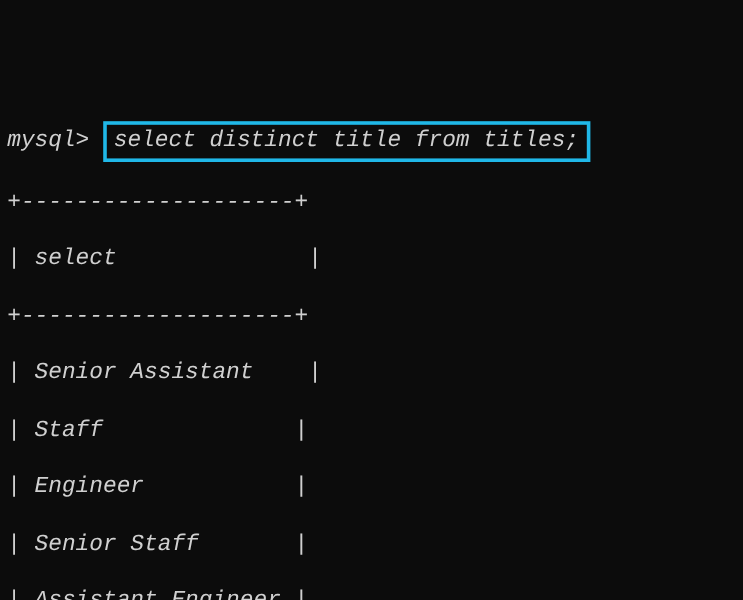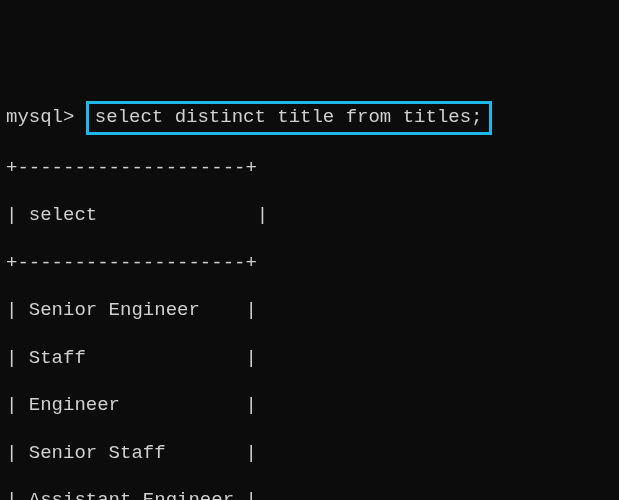--- a/index.html
+++ b/index.html
@@ -20,32 +20,33 @@
       white-space: pre;
     }
     .hl-blue {
       display: inline-block;
       border: 3px solid #20b8e8;
       padding: 2px 6px;
       margin: -2px 0;
     }
     .line {
       display: block;
+      font-style: italic;
     }
   </style>
 </head>
 <body>
 
 
 
 <span class="line"><span>mysql&gt;</span> <span class="hl-blue"><span>select distinct title from titles;</span></span></span>
 <span class="line">+--------------------+</span>
 <span class="line">| select              |</span>
 <span class="line">+--------------------+</span>
-<span class="line">| Senior Engineer    |</span>
+<span class="line">| Senior Assistant    |</span>
 <span class="line">| Staff              |</span>
 <span class="line">| Engineer           |</span>
 <span class="line">| Senior Staff       |</span>
 <span class="line">| Assistant Engineer |</span>
 
 
 
 
 
 

